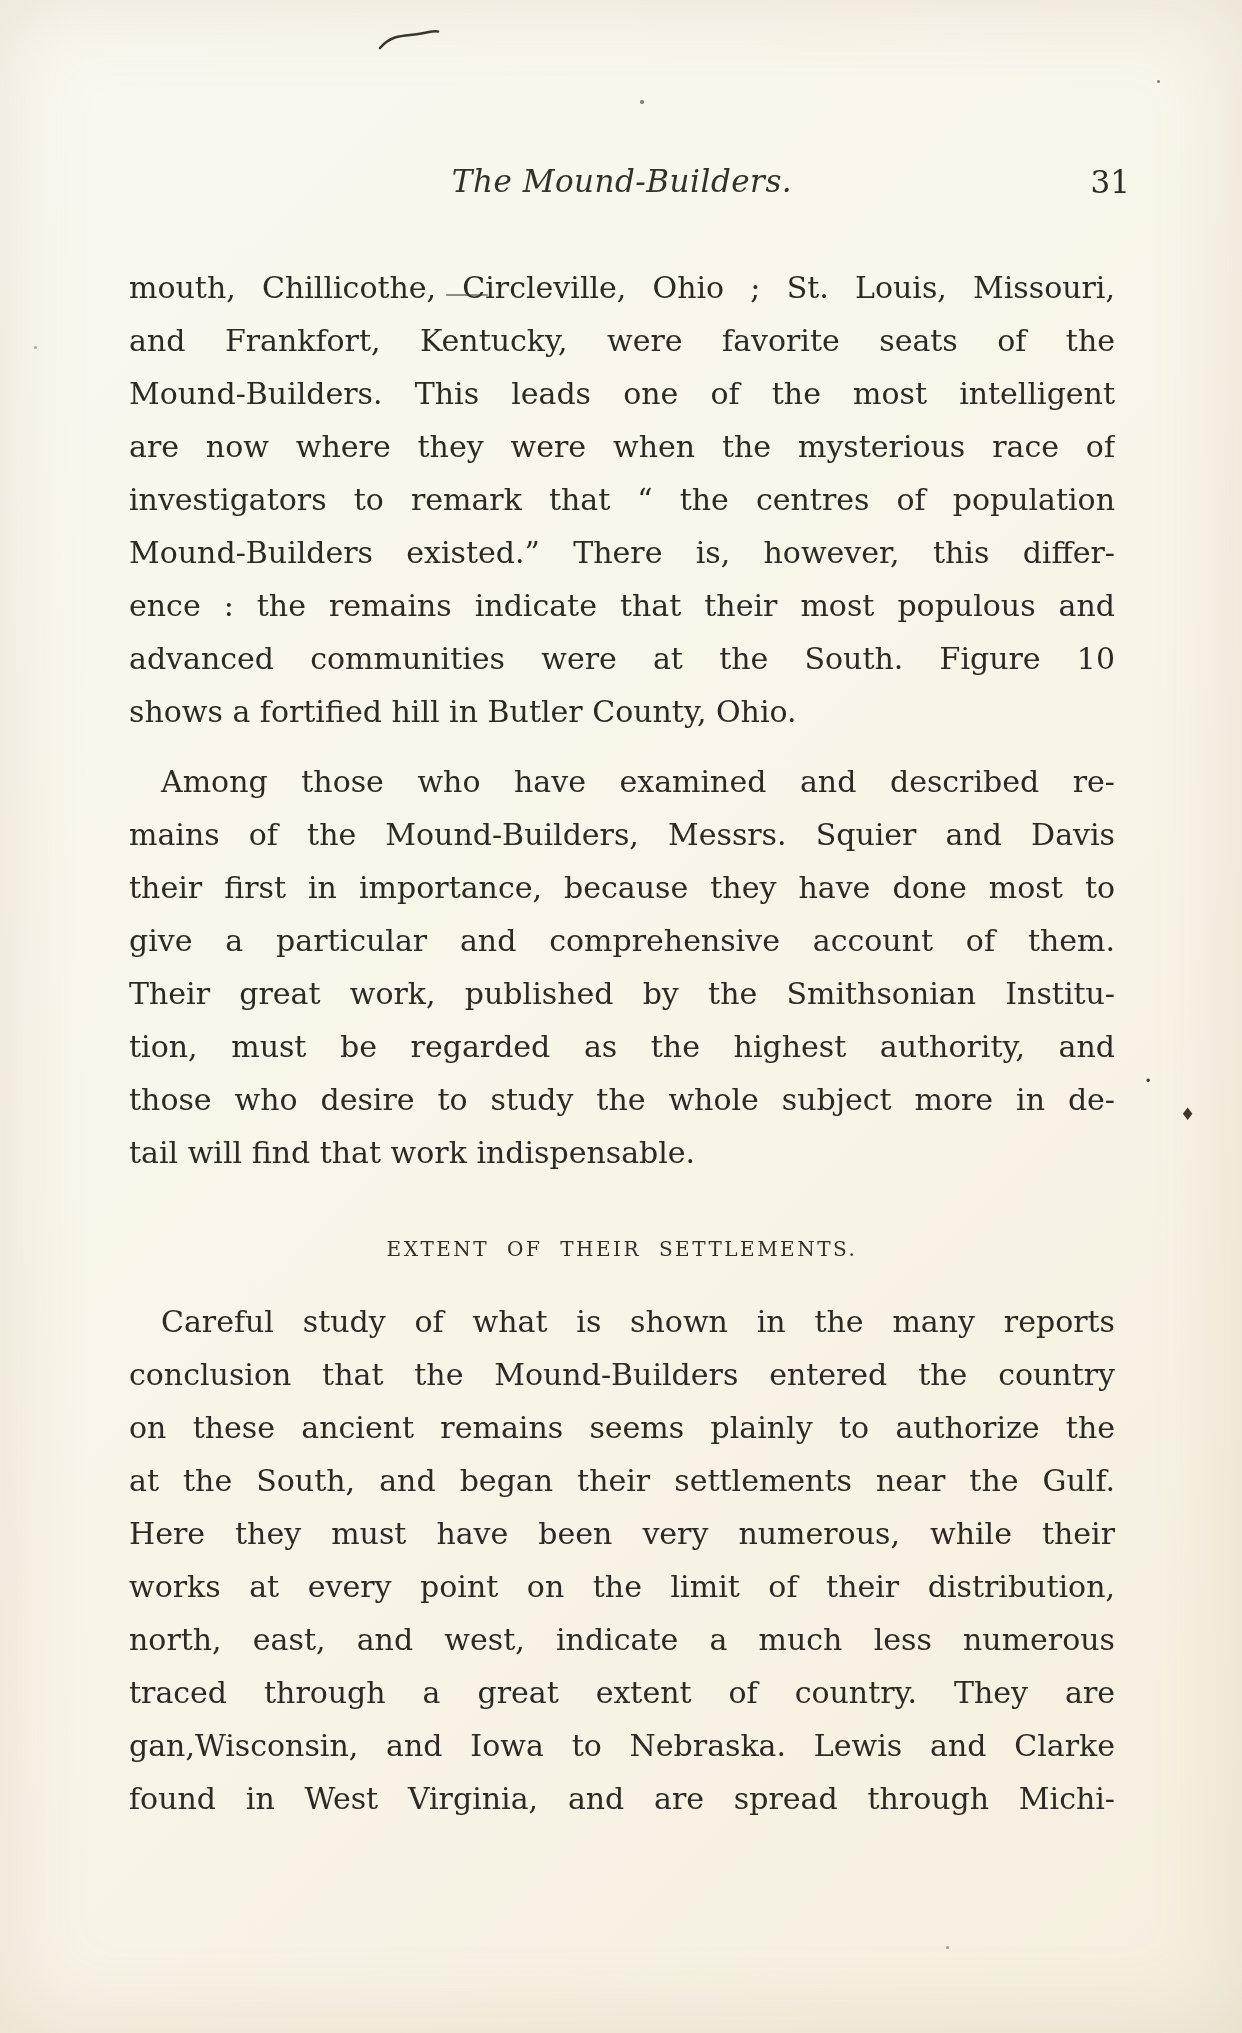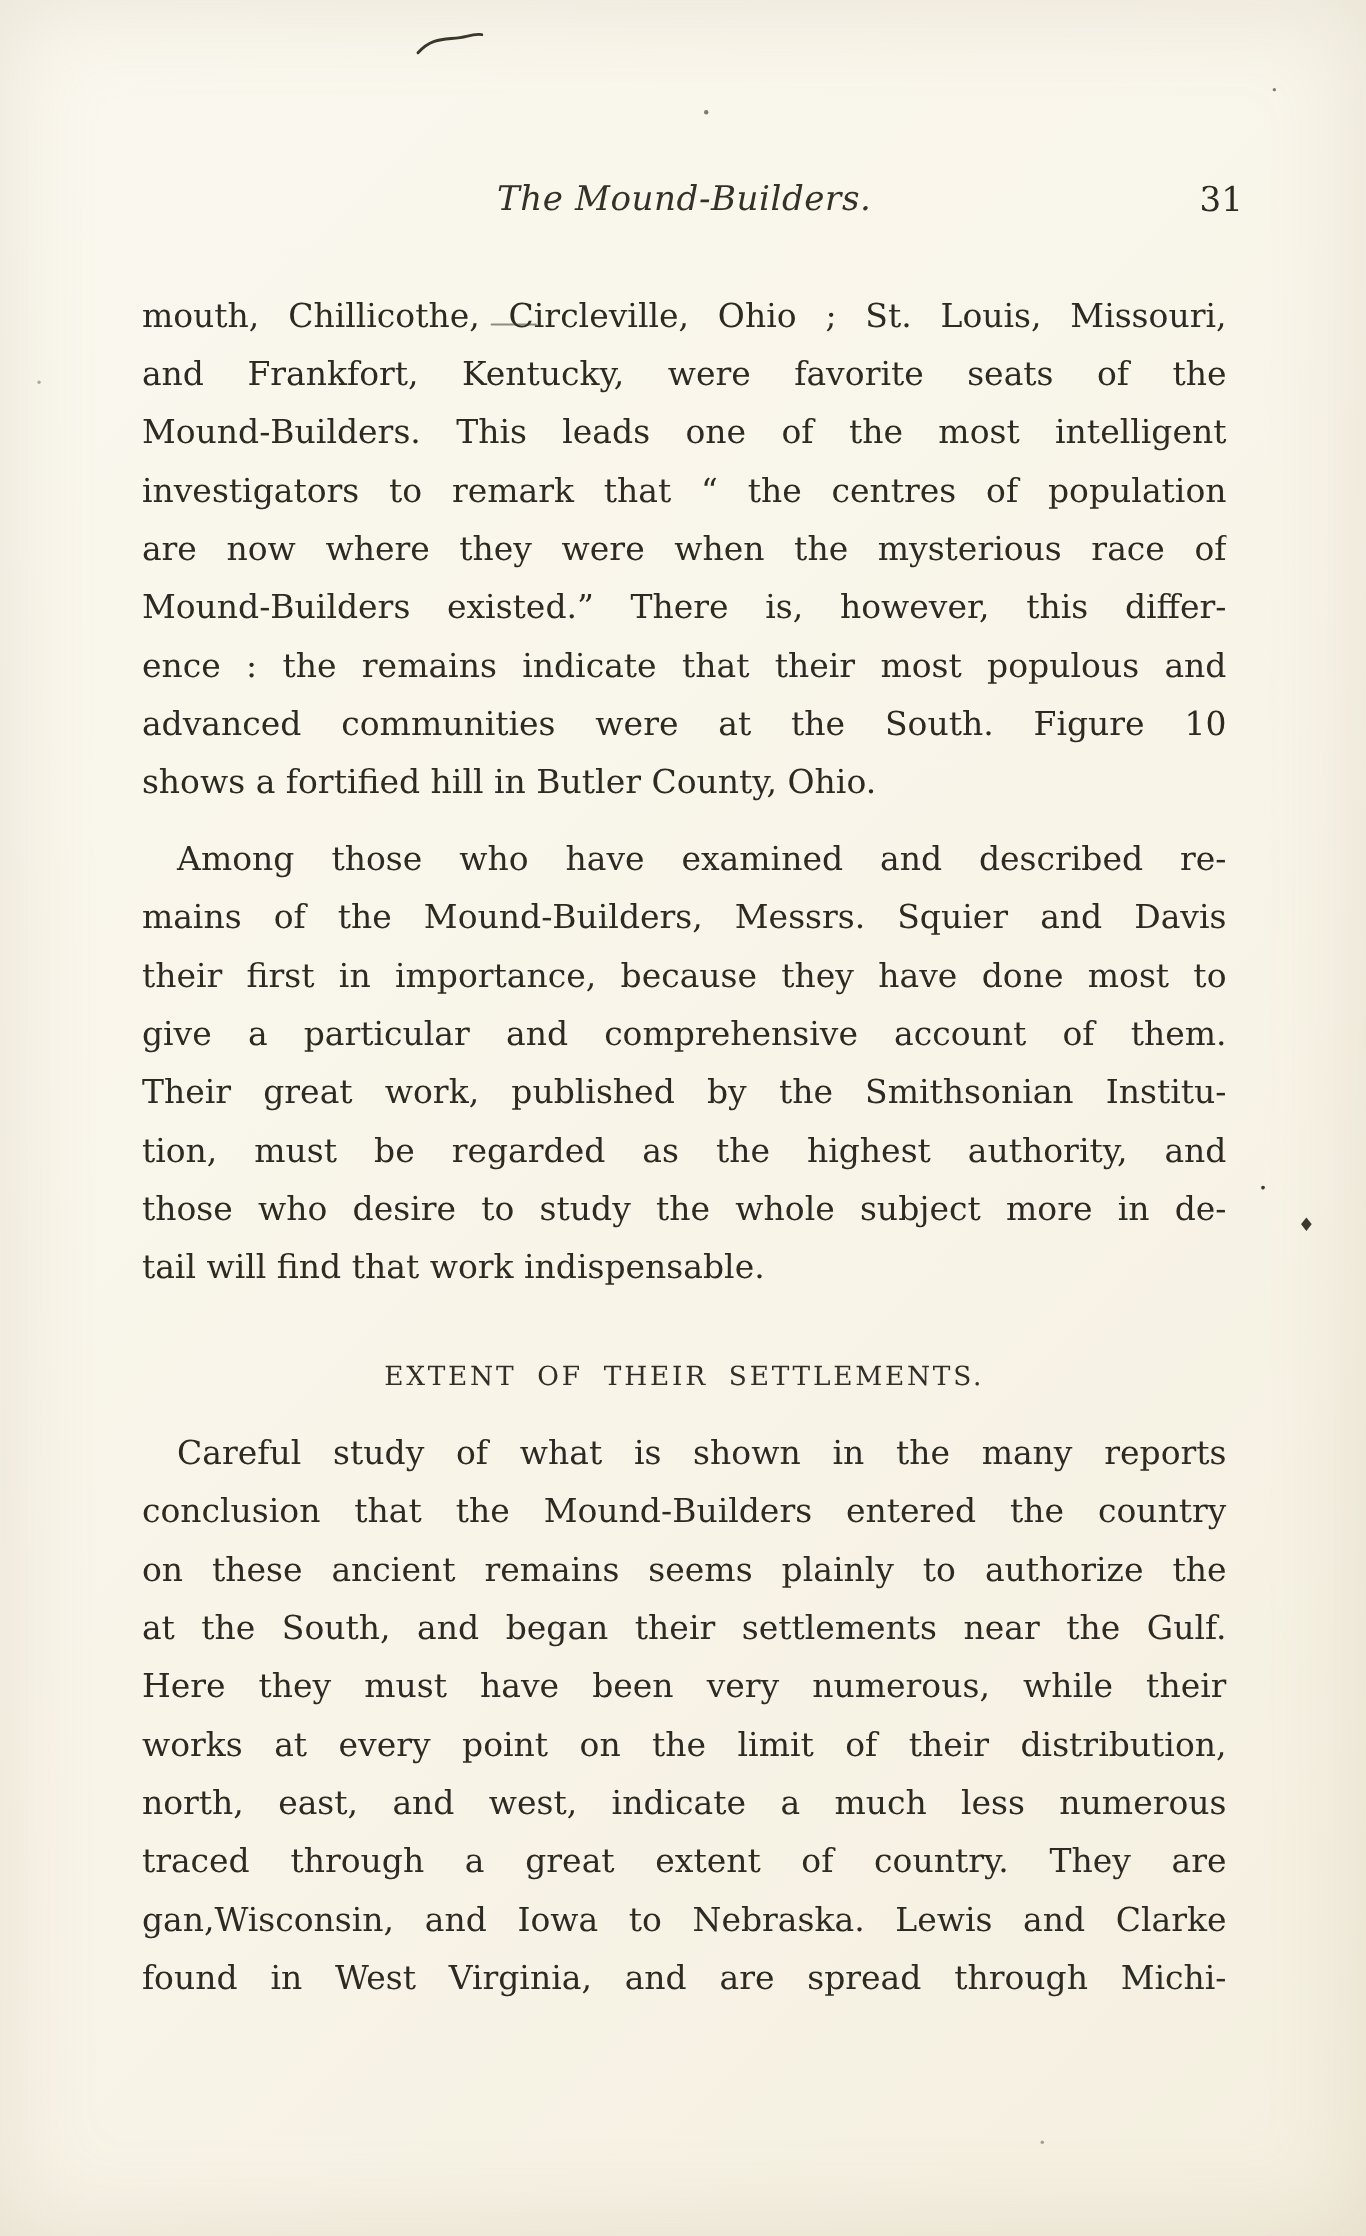--- a/index.html
+++ b/index.html
@@ -56,21 +56,21 @@
     color: #2c2a23;
   }
   .line.last { text-align-last: left; }
   .para.cont .line.last { text-align-last: justify; }
   .para.indent .line:first-child { text-indent: 32px; }
   .section-heading {
     margin-top: 58px;
     margin-bottom: 26px;
     height: 32px;
     text-align: center;
-    font-size: 24px;
+    font-size: 20px;
     font-weight: normal;
     letter-spacing: 2.5px;
     word-spacing: 9px;
     color: #332f28;
   }
   
   .pen-mark {
     position: absolute;
     left: 378px;
     top: 28px;
@@ -122,22 +122,22 @@
   <div class="header">
     <span class="title">The Mound-Builders.</span>
     <span class="pagenum">31</span>
   </div>
 
   <div class="content">
     <div class="para">
         <div class="line">mouth, Chillicothe, Circleville, Ohio ; St. Louis, Missouri,</div>
         <div class="line">and Frankfort, Kentucky, were favorite seats of the</div>
         <div class="line">Mound-Builders.  This leads one of the most intelligent</div>
+        <div class="line">are now where they were when the mysterious race of</div>
         <div class="line">investigators to remark that “ the centres of population</div>
-        <div class="line">are now where they were when the mysterious race of</div>
         <div class="line">Mound-Builders existed.”  There is, however, this differ-</div>
         <div class="line">ence : the remains indicate that their most populous and</div>
         <div class="line">advanced communities were at the South.  Figure 10</div>
         <div class="line last">shows a fortified hill in Butler County, Ohio.</div>
       </div>
     <div class="para indent">
         <div class="line">Among those who have examined and described re-</div>
         <div class="line">mains of the Mound-Builders, Messrs. Squier and Davis</div>
         <div class="line">their first in importance, because they have done most to</div>
         <div class="line">give a particular and comprehensive account of them.</div>

